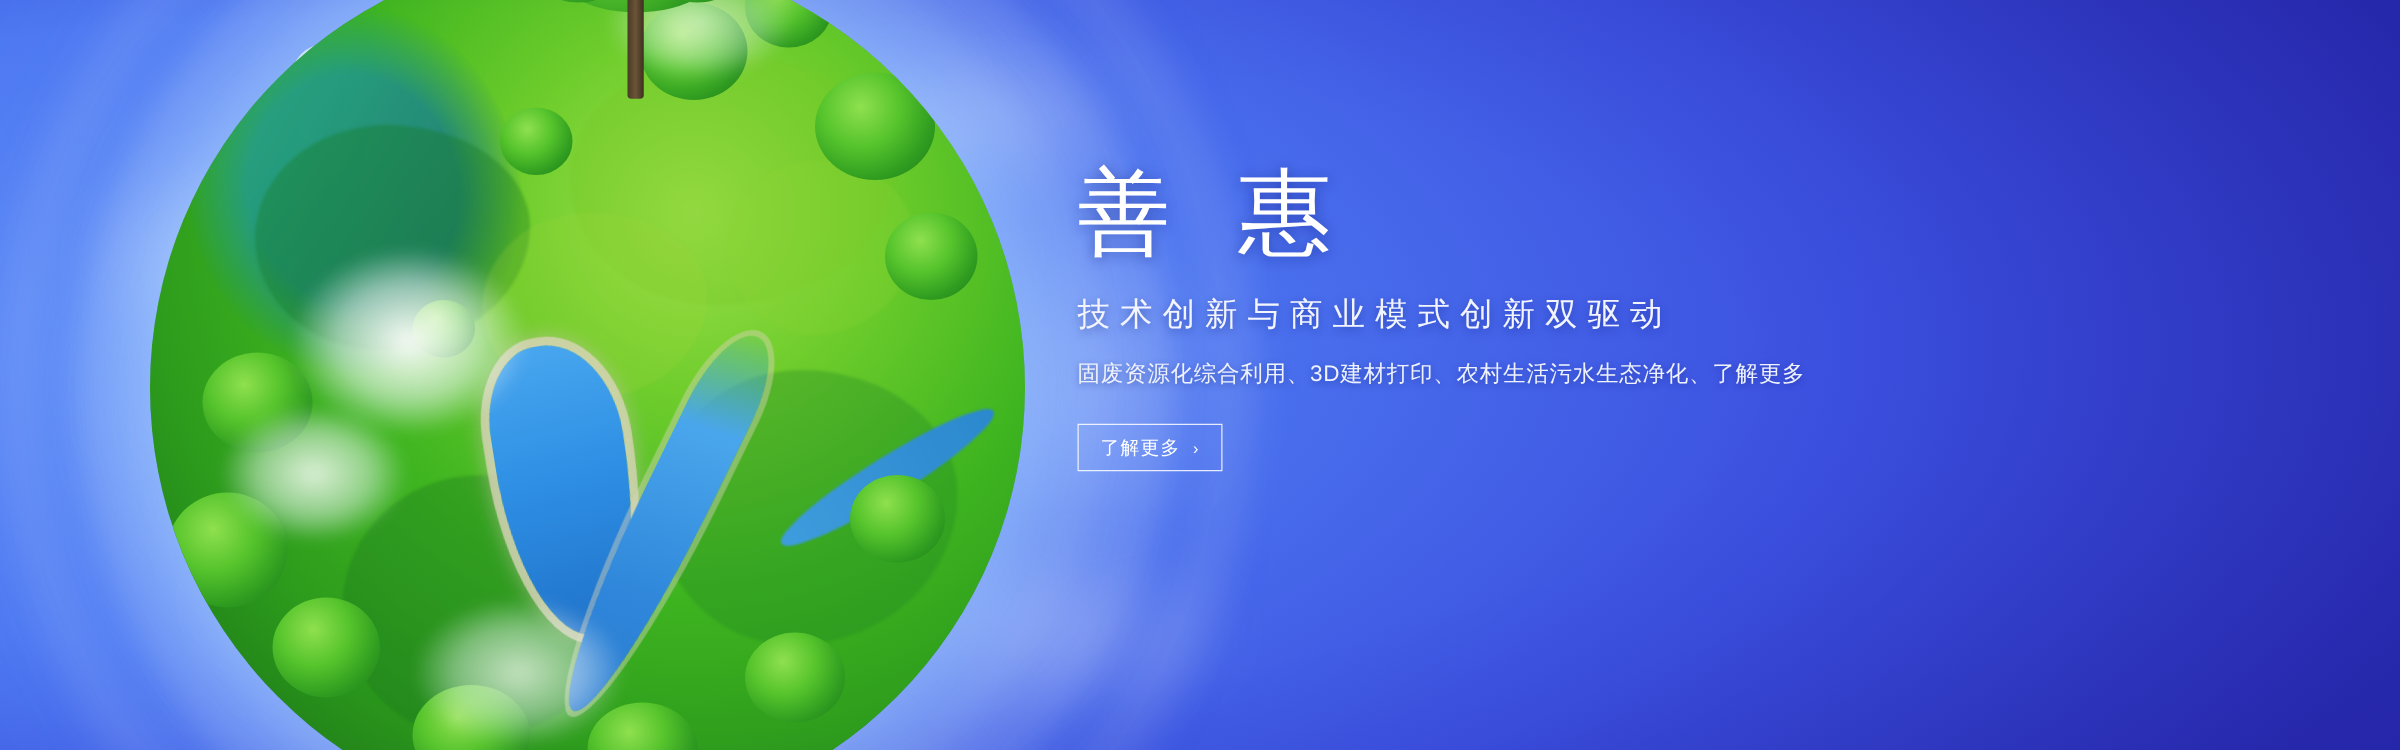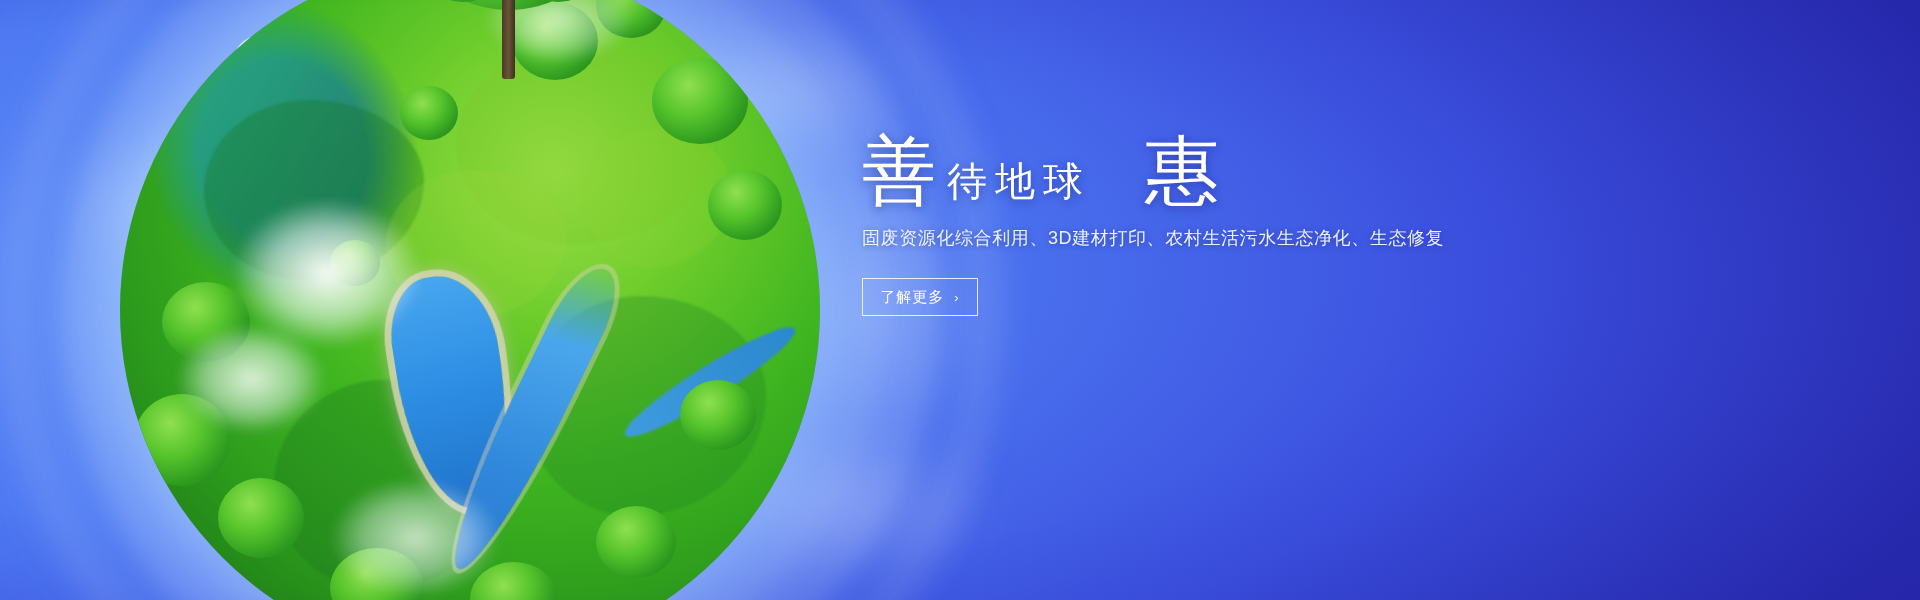--- a/index.html
+++ b/index.html
@@ -280,26 +280,26 @@
       <div class="trunk" style="left:82px;top:70px;height:95px;"></div>
     </div>
   </div>
 
   <div class="vignette"></div>
 
   <div class="content">
 
     <div class="headline">
       <span class="hl-big">善</span>
-      <span class="hl-small">待地球</span>
       <span class="hl-gap"></span>
       <span class="hl-big">惠</span>
     </div>
 
-    <div class="sub2">固废资源化综合利用、3D建材打印、农村生活污水生态净化、生态修复</div>
+    <div class="sub1">技术创新与商业模式创新双驱动</div>
+    <div class="sub2">固废资源化综合利用、3D建材打印、农村生活污水生态净化、了解更多</div>
 
     <button class="cta">
       <span>了解更多</span>
       <span class="chev">›</span>
     </button>
 
   </div>
 </div>
 
 </body></html>

